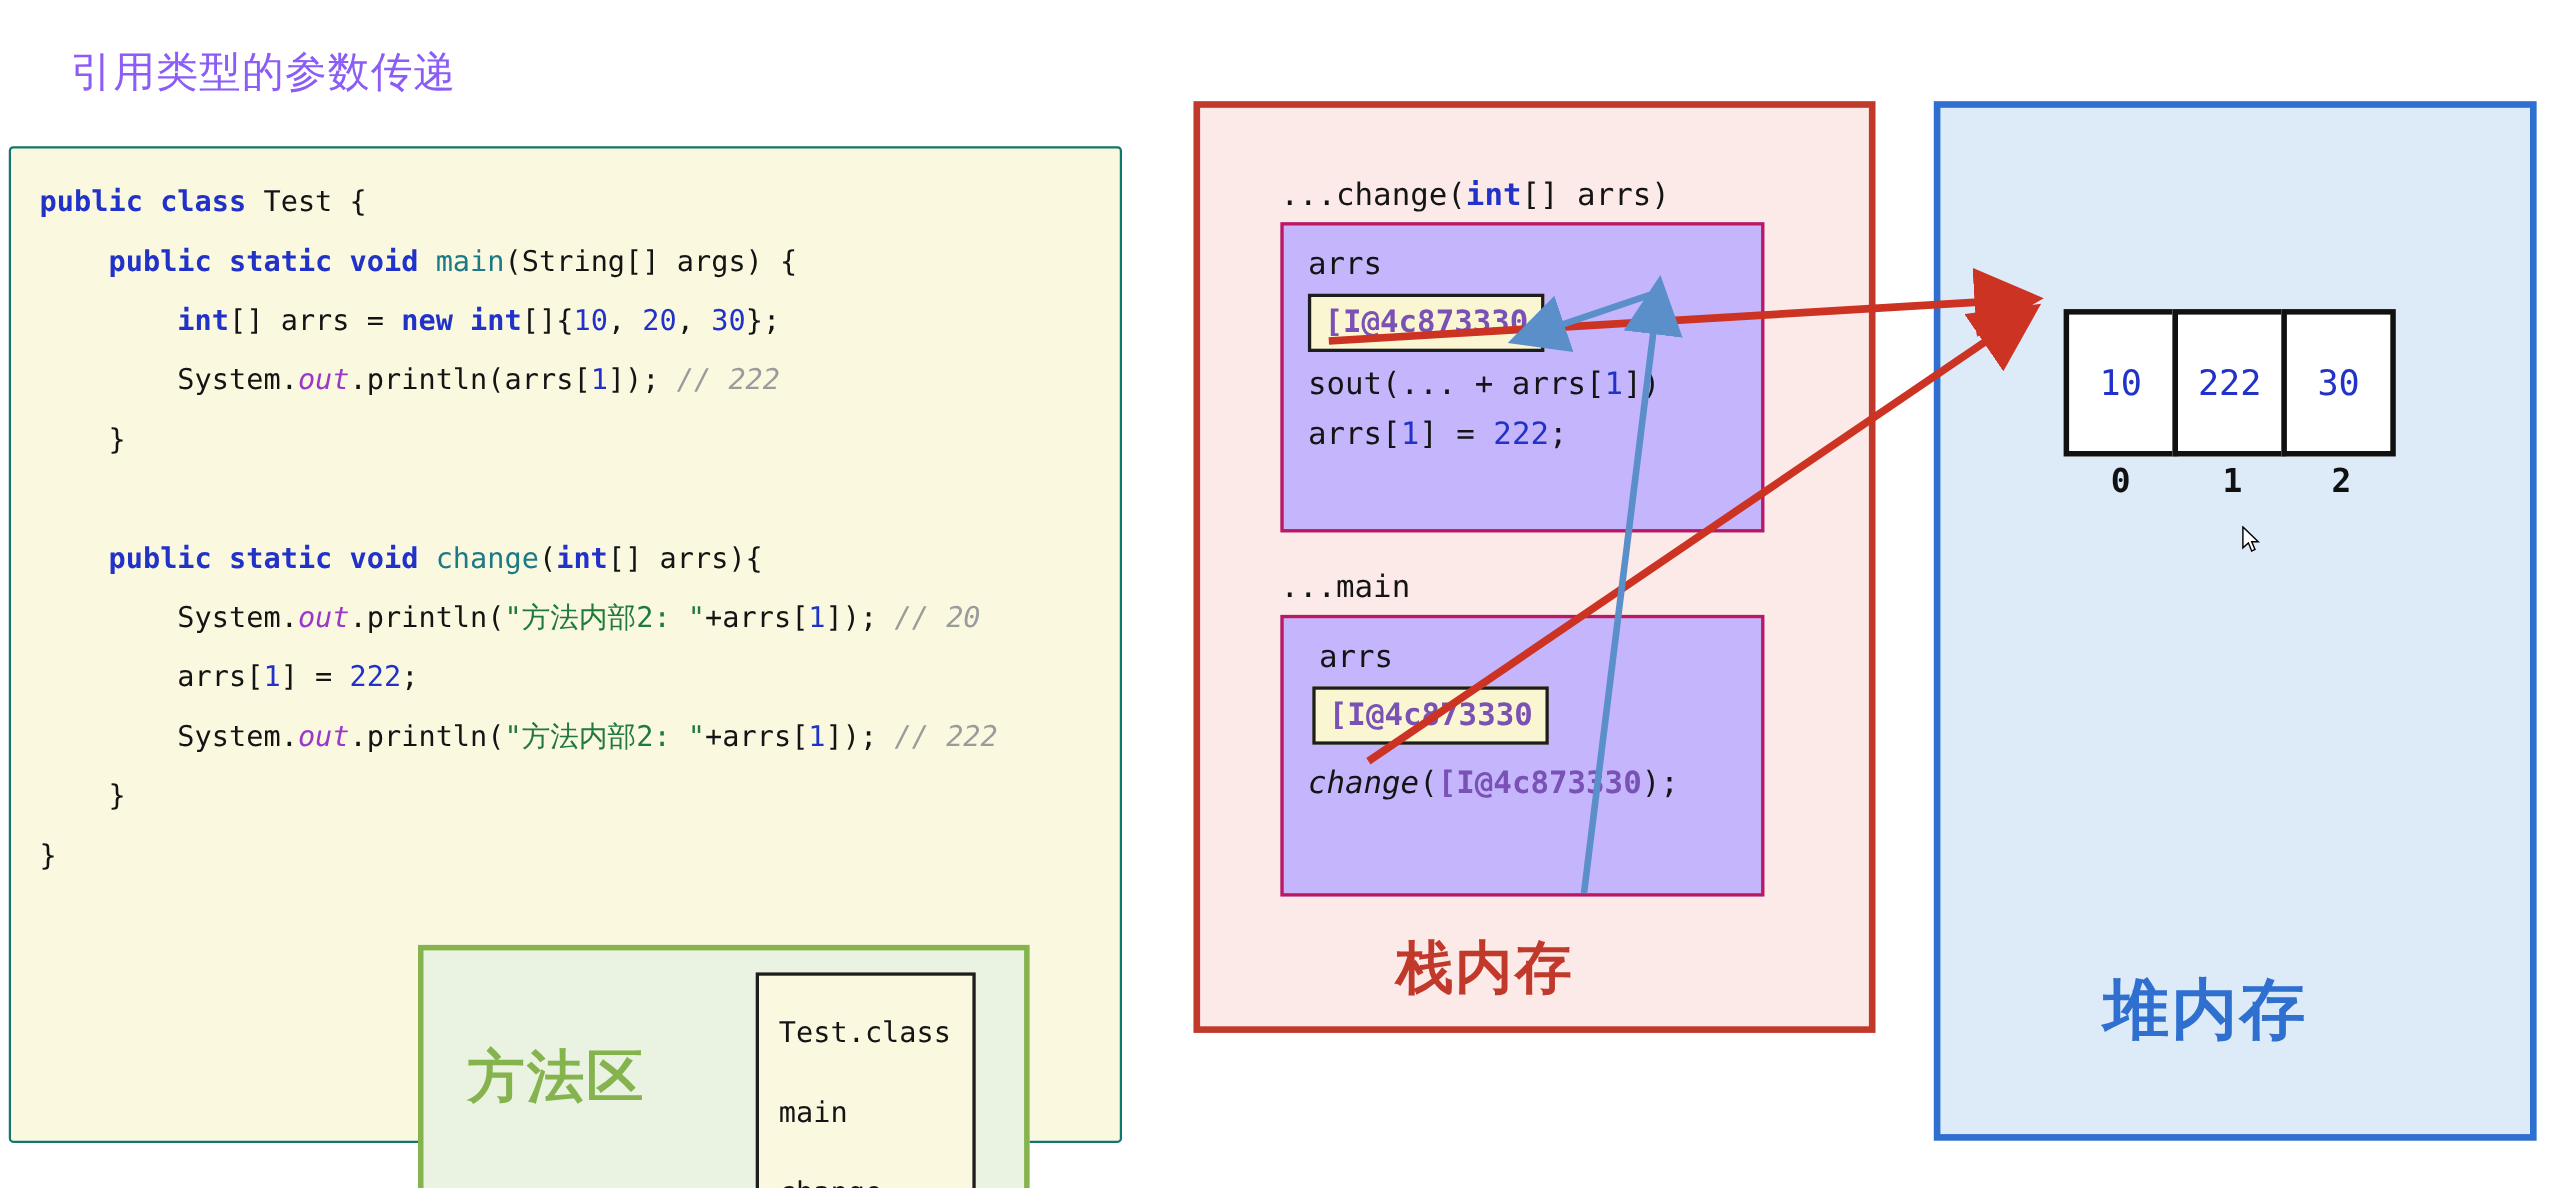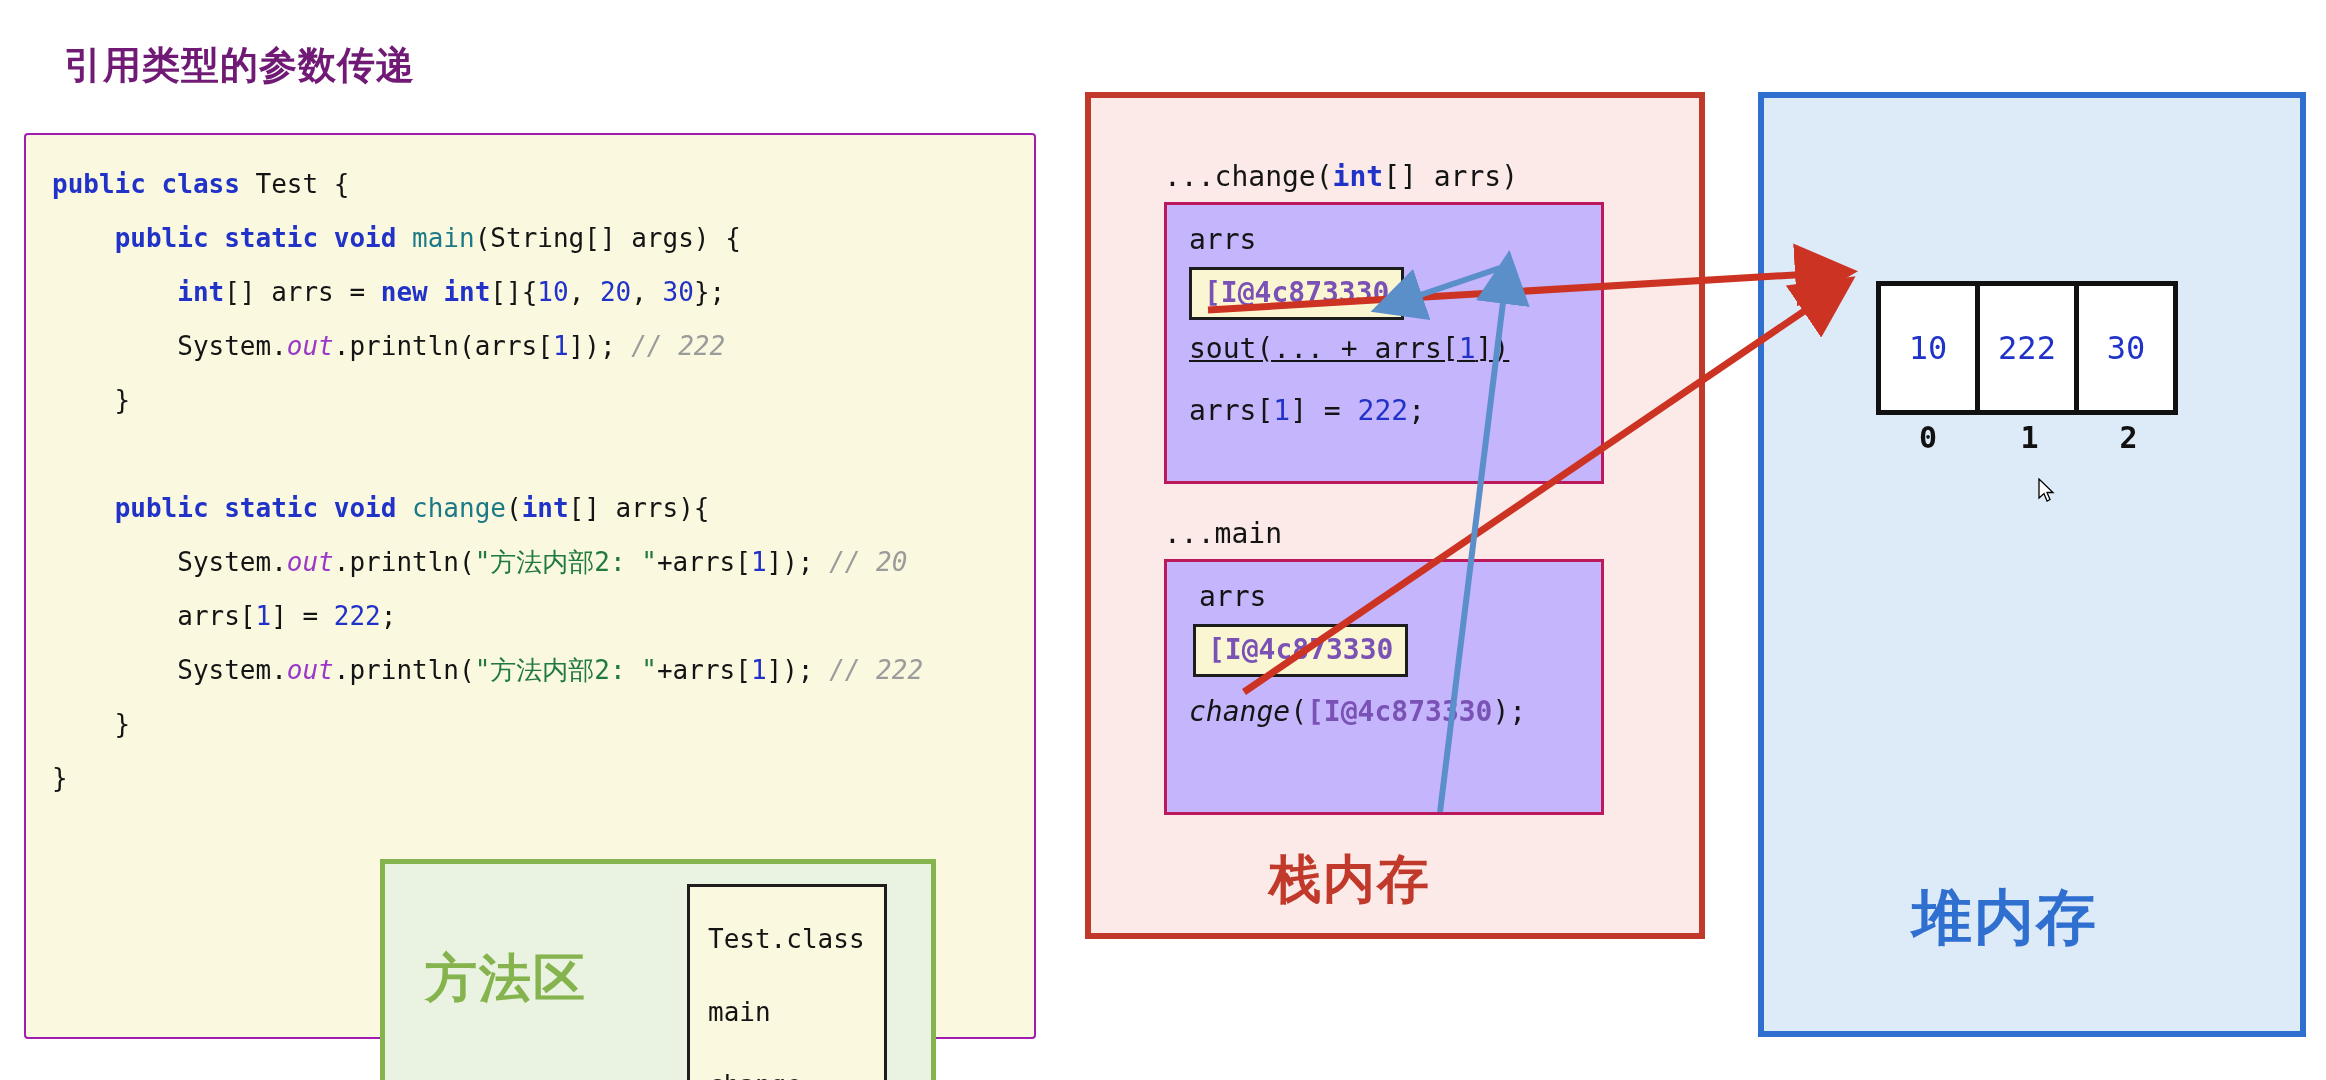--- a/index.html
+++ b/index.html
@@ -15,35 +15,35 @@
     font-family: "Liberation Sans", sans-serif;
   }
 
   
   #page-title {
     position: absolute;
     left: 64px;
     top: 40px;
     font-family: "DejaVu Sans", sans-serif;
     font-size: 38px;
-    font-weight: bold;
-    color: #701a75;
+    font-weight: normal;
+    color: #8b5cf6;
     letter-spacing: 1px;
     white-space: nowrap;
   }
 
   
   #code-panel {
     position: absolute;
-    left: 24px;
+    left: 8px;
     top: 133px;
     width: 1012px;
     height: 906px;
     background: #fbf8e0;
-    border: 2px solid #a21caf;
+    border: 2px solid #0f766e;
     border-radius: 4px;
     box-sizing: border-box;
     padding: 22px 0 0 26px;
   }
   .code-line {
     font-family: "DejaVu Sans Mono", monospace;
     font-size: 26px;
     line-height: 54px;
     white-space: pre;
     color: #141414;
@@ -272,21 +272,21 @@
   <div class="frame-title" id="frame-change-title"><span>...change(</span><span class="kw">int</span><span>[] arrs)</span></div>
   <div class="frame-box" id="frame-change-box">
     <div class="frame-inner">
       <div class="frame-line">arrs</div>
       <div style="margin-top:10px;margin-bottom:12px;">
         <span class="ref-box">
           <span class="ref-val">[I@4c873330</span>
         </span>
       </div>
       <div id="frame-change-body">
-          <div class="frame-line" style="margin-bottom: 28px; text-decoration: underline;"><span>sout(... + arrs[</span><span class="num">1</span><span>])</span></div>
+          <div class="frame-line" style="margin-bottom: 12px;"><span>sout(... + arrs[</span><span class="num">1</span><span>])</span></div>
           <div class="frame-line" style="margin-bottom: 18px;"><span>arrs[</span><span class="num">1</span><span>] = </span><span class="num">222</span><span>;</span></div>
         </div>
     </div>
   </div>
 
   <div class="frame-title" id="frame-main-title"><span>...main</span></div>
   <div class="frame-box" id="frame-main-box">
     <div class="frame-inner">
       <div class="frame-line" style="padding-left:10px;">arrs</div>
       <div style="margin-top:10px;margin-bottom:18px;padding-left:4px;">

